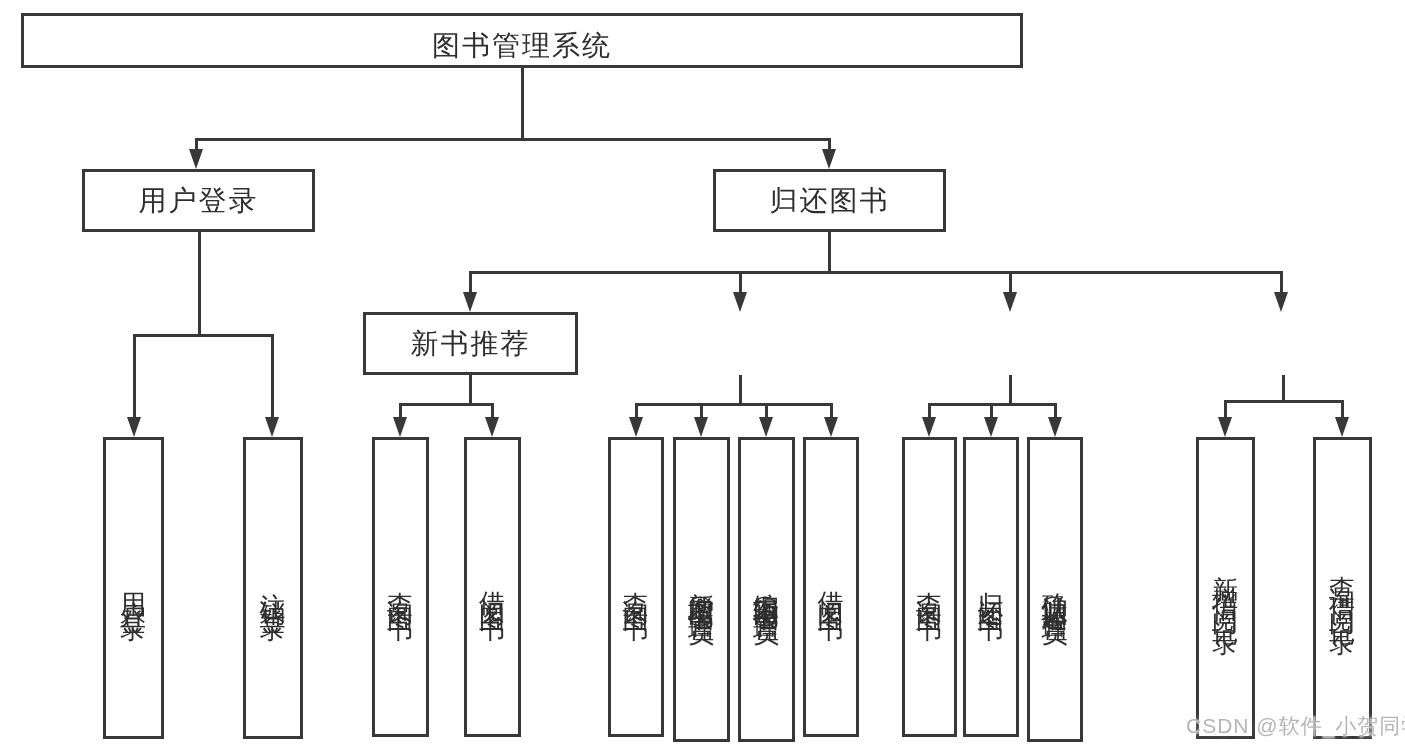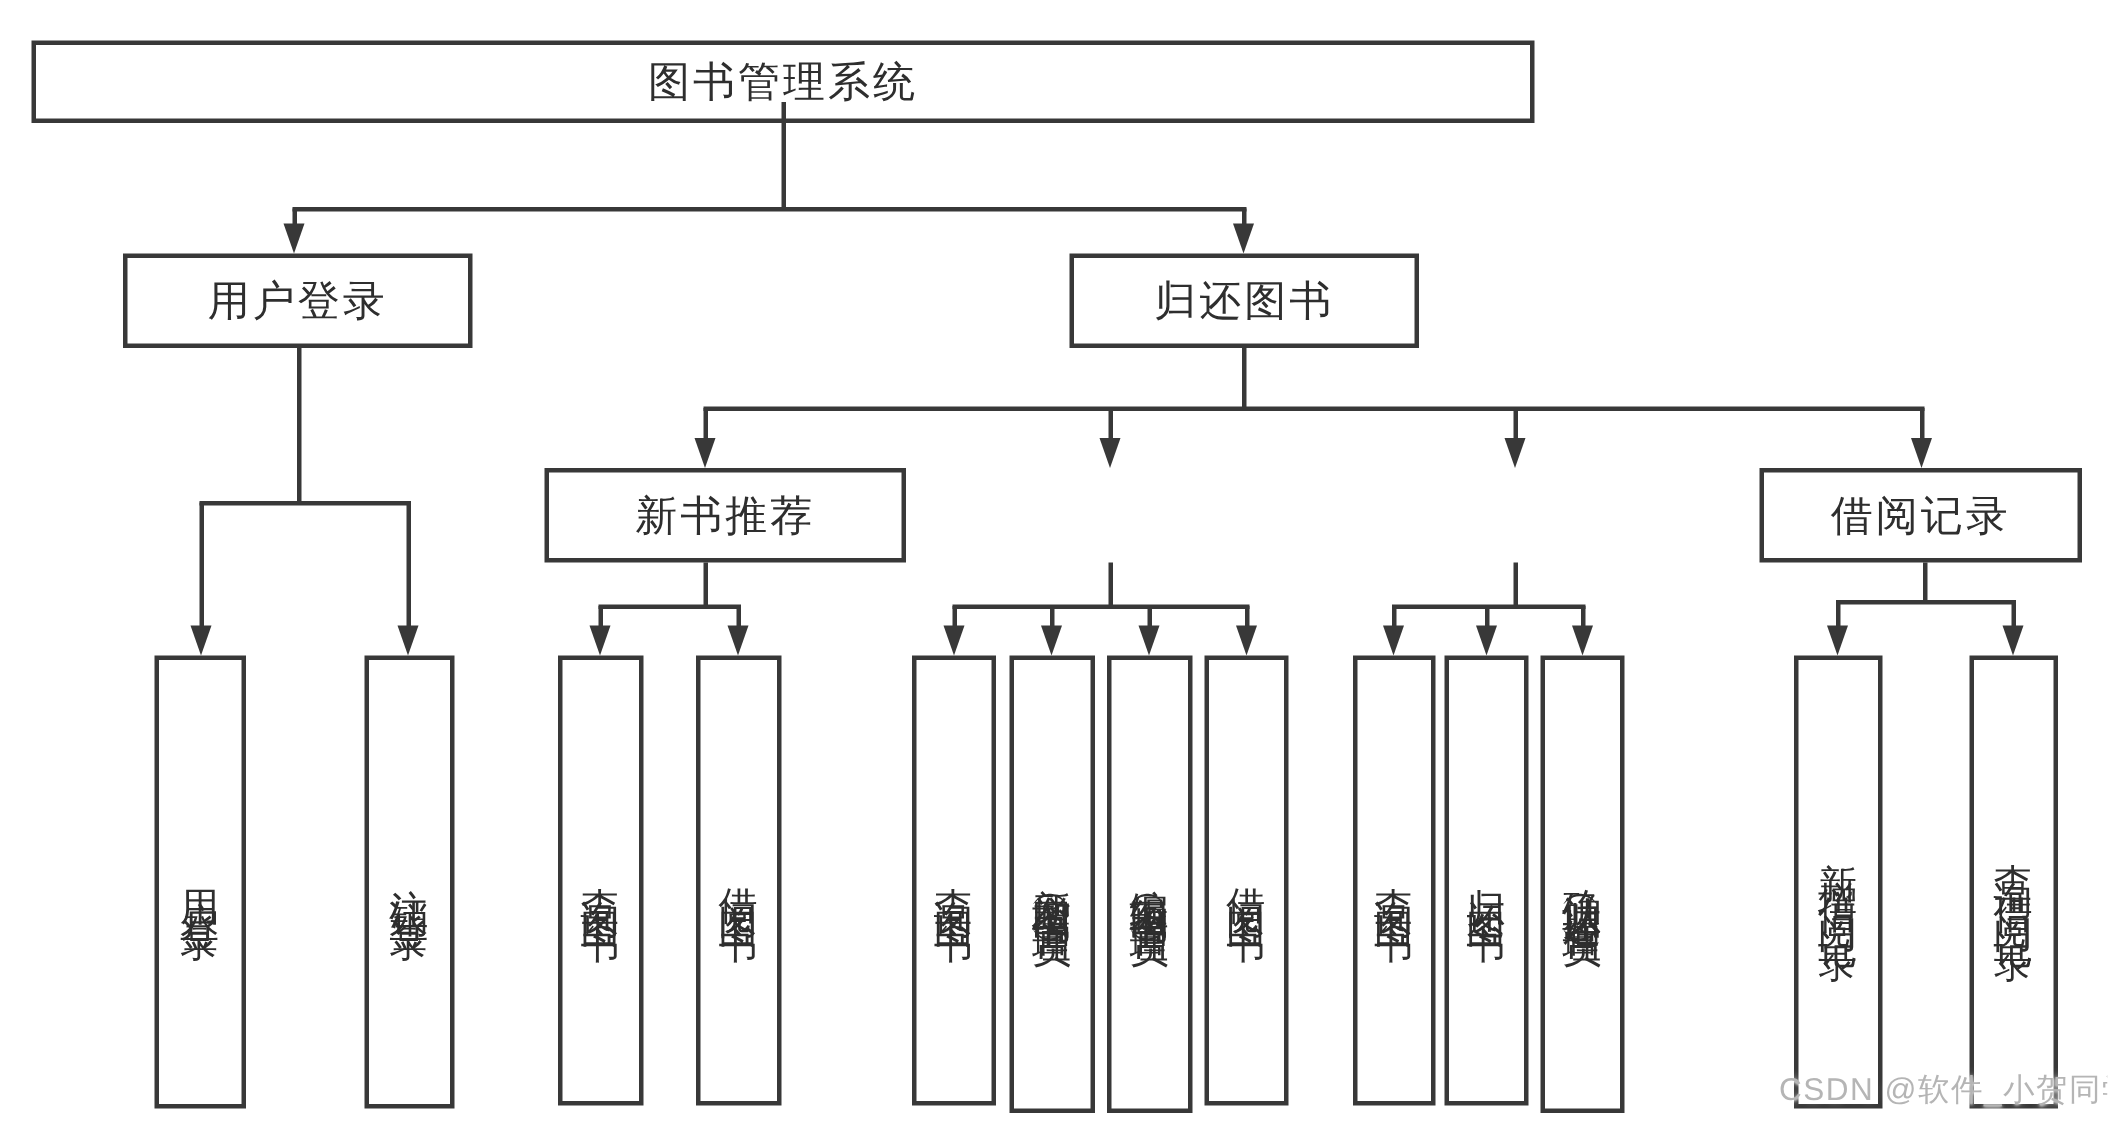--- a/index.html
+++ b/index.html
@@ -33,34 +33,31 @@
     color:var(--watermark,#b5b5b5);
     text-shadow:0 1px 2px rgba(255,255,255,.95),0 0 6px rgba(255,255,255,.85);
     white-space:nowrap;
   }
 </style>
 </head>
 <body>
 
 <div class="canvas">
   <div class="watermark">CSDN @软件_小贺同学</div>
-<div class="node h" style="left: 21px; top: 27px; width: 1002px; height: 55px; font-size: 28px; letter-spacing: 2px;">
+<div class="node h" style="left: 21px; top: 13px; width: 1002px; height: 55px; font-size: 28px; letter-spacing: 2px; align-items: flex-end;">
       <span>图书管理系统</span>
     </div>
     <div class="node h" style="left: 82px; top: 169px; width: 233px; height: 63px; font-size: 28px; letter-spacing: 2px;">
       <span>用户登录</span>
     </div>
     <div class="node h" style="left: 713px; top: 169px; width: 233px; height: 63px; font-size: 28px; letter-spacing: 2px;">
       <span>归还图书</span>
     </div>
-    <div class="node h" style="left: 363px; top: 312px; width: 241px; height: 63px; font-size: 28px; letter-spacing: 2px;">
+    <div class="node h" style="left: 363px; top: 312px; width: 215px; height: 63px; font-size: 28px; letter-spacing: 2px;">
       <span>新书推荐</span>
-    </div>
-    <div class="node h" style="left: 1173px; top: 312px; width: 215px; height: 63px; font-size: 28px; letter-spacing: 2px;">
-      <span>借阅记录</span>
     </div>
     <div class="node v" style="left: 103px; top: 437px; width: 61px; height: 302px; font-size: 26px; letter-spacing: 8px;">
       <span>用户登录</span>
     </div>
     <div class="node v" style="left: 243px; top: 437px; width: 60px; height: 302px; font-size: 26px; letter-spacing: 8px;">
       <span>注销登录</span>
     </div>
     <div class="node v" style="left: 372px; top: 437px; width: 57px; height: 300px; font-size: 26px; letter-spacing: 8px;">
       <span>查询图书</span>
     </div>

